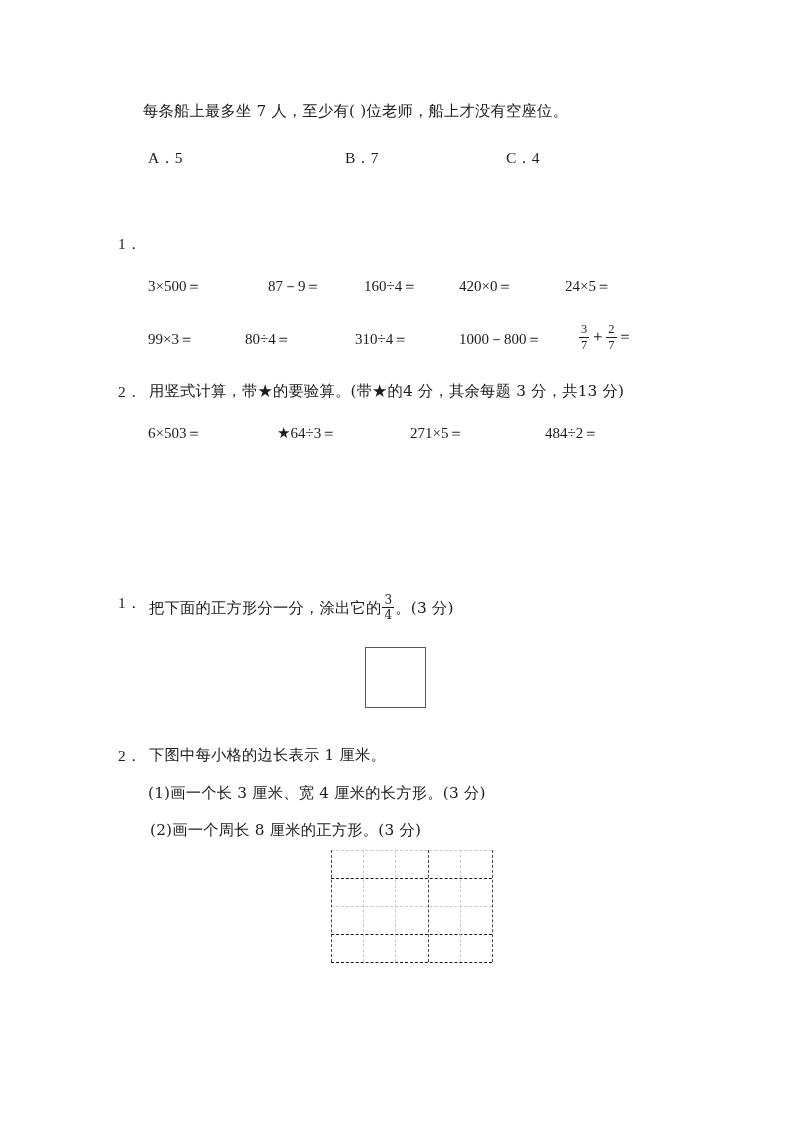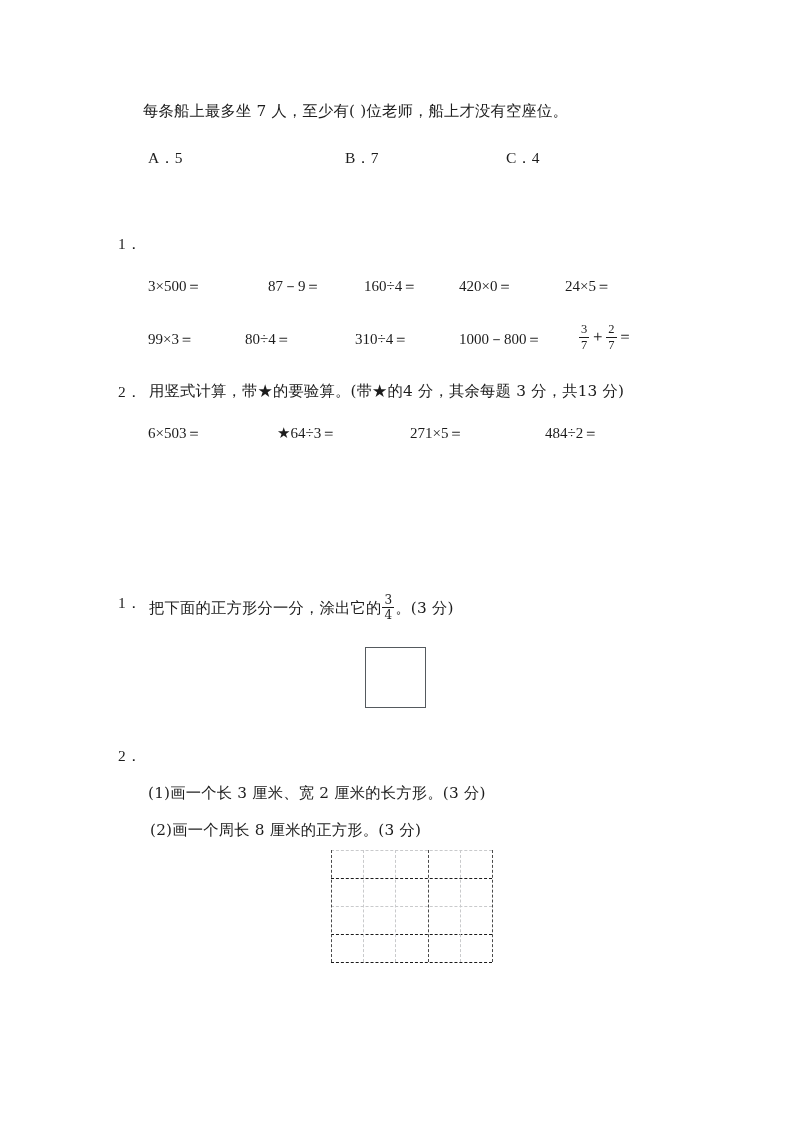--- a/index.html
+++ b/index.html
@@ -163,22 +163,23 @@
   <div class="line cjk" style="left:149px; top:595px;">
     <span>把下面的正方形分一分，涂出它的</span><span class="frac frac-sm">
       <span class="num">3</span>
       <span class="den">4</span>
     </span><span>。(3 分)</span>
   </div>
 
   <div class="square-figure" style="left:365px; top:647px; width:61px; height:61px;"></div>
 
   <div class="line itemnum" style="left:118px; top:748px;">2．</div>
+  <div class="line cjk" style="left:149px; top:748px;">下图中每小格的边长表示 1 厘米。</div>
 
-  <div class="line cjk" style="left:148px; top:786px;">(1)画一个长 3 厘米、宽 2 厘米的长方形。(3 分)</div>
+  <div class="line cjk" style="left:148px; top:786px;">(1)画一个长 3 厘米、宽 4 厘米的长方形。(3 分)</div>
   <div class="line cjk" style="left:150px; top:823px;">(2)画一个周长 8 厘米的正方形。(3 分)</div>
 
   <div class="grid" style="left:331px; top:850px; width:161px; height:112px;">
 
     <div class="gline h faint" style="top:0px;"></div>
     <div class="gline h dark" style="top:28px;"></div>
     <div class="gline h faint" style="top:56px;"></div>
     <div class="gline h dark" style="top:84px;"></div>
     <div class="gline h dark" style="top:112px;"></div>
 

